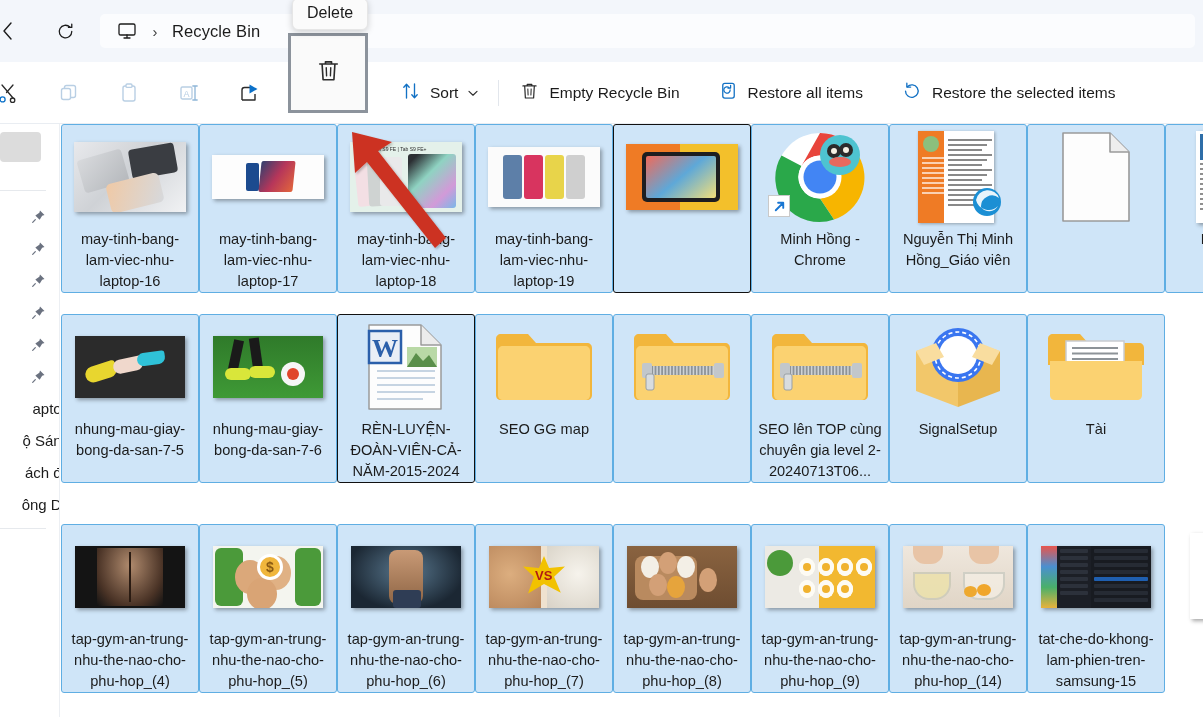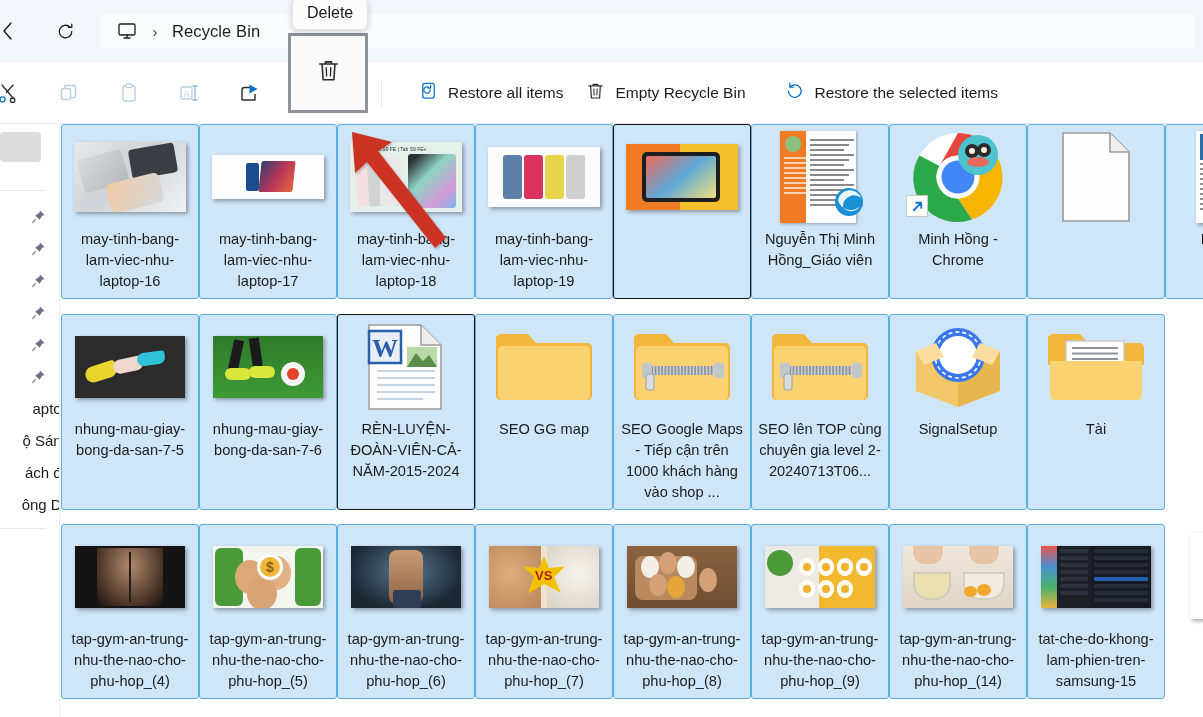--- a/index.html
+++ b/index.html
@@ -115,21 +115,21 @@
   .content{
     position:absolute; left:61px; top:124px;
     width:1142px; height:593px;
     overflow:hidden;
     background:#ffffff;
   }
   .row{ position:absolute; left:0; display:flex; gap:0px; }
   .tile{
     width:138px;
     margin-right:0px;
-    padding:6px 5px 6px 5px;
+    padding:6px 5px 0 5px;
     display:flex; flex-direction:column; align-items:center;
     background:transparent;
   }
   .tile.sel{
     background:#cfe5f8;
     border:1px solid #5faee3;
     border-radius:3px;
   }
   .tile.focus{
     border:1.5px solid #111;
@@ -232,45 +232,59 @@
           <svg width="27" height="27" viewBox="0 0 24 24">
             <path d="M4.2 6.2 L19.8 6.2" stroke="#2b2b2b" stroke-width="1.45" stroke-linecap="round"></path>
             <path d="M9.3 6.2 L9.3 4.3 L14.7 4.3 L14.7 6.2" fill="none" stroke="#2b2b2b" stroke-width="1.45" stroke-linejoin="round"></path>
             <path d="M6.3 6.2 L7.2 20.2 L16.8 20.2 L17.7 6.2" fill="none" stroke="#2b2b2b" stroke-width="1.45" stroke-linejoin="round"></path>
             <path d="M10 9.6 L10.3 16.8 M14 9.6 L13.7 16.8" stroke="#2b2b2b" stroke-width="1.25" stroke-linecap="round"></path>
           </svg>
         </span>
       </div>
     </div>
 
+    <div class="cmd-item" style="margin-left:18px">
+      <span>
+        <svg width="20" height="20" viewBox="0 0 20 20">
+          <path d="M5.5 17 L5.5 3.5 M2.8 6.2 L5.5 3.3 L8.2 6.2" fill="none" stroke="#1271c4" stroke-width="1.35" stroke-linecap="round" stroke-linejoin="round"></path>
+          <path d="M13.5 3 L13.5 16.5 M10.8 13.8 L13.5 16.7 L16.2 13.8" fill="none" stroke="#1271c4" stroke-width="1.35" stroke-linecap="round" stroke-linejoin="round"></path>
+        </svg>
+      </span>
+      <span>Sort</span>
+      <span class="chev">
+        <svg width="10" height="7" viewBox="0 0 10 7">
+            <path d="M1 1.4 L5 5.2 L9 1.4" fill="none" stroke="#2f2f2f" stroke-width="1.2" stroke-linecap="round" stroke-linejoin="round"></path>
+          </svg>
+      </span>
+    </div>
 
 
     <div class="cmd-sep"></div>
-
-    <div class="cmd-item" style="margin-left:16px">
-      <span>
-        <svg width="21" height="21" viewBox="0 0 22 22">
-          <rect x="5" y="3.5" width="12" height="15.5" rx="2.2" fill="none" stroke="#1271c4" stroke-width="1.35"></rect>
-          <path d="M12.7 10.4 a3.3 3.3 0 1 1 -1.2 -2.5" fill="none" stroke="#1271c4" stroke-width="1.3" stroke-linecap="round"></path>
-          <path d="M13.2 5.6 L13.2 8.4 L10.4 8.4" fill="none" stroke="#1271c4" stroke-width="1.3" stroke-linecap="round" stroke-linejoin="round"></path>
-        </svg>
-      </span>
-      <span>Restore all items</span>
-    </div>
 
     <div class="cmd-item">
       <span>
         <svg width="21" height="22" viewBox="0 0 24 24">
           <path d="M4.5 6.2 L19.5 6.2" stroke="#2b2b2b" stroke-width="1.4" stroke-linecap="round"></path>
           <path d="M9.4 6.2 L9.4 4.4 L14.6 4.4 L14.6 6.2" fill="none" stroke="#2b2b2b" stroke-width="1.4" stroke-linejoin="round"></path>
           <path d="M6.5 6.2 L7.3 20 L16.7 20 L17.5 6.2" fill="none" stroke="#2b2b2b" stroke-width="1.4" stroke-linejoin="round"></path>
           <path d="M10.1 9.6 L10.4 16.6 M13.9 9.6 L13.6 16.6" stroke="#2b2b2b" stroke-width="1.2" stroke-linecap="round"></path>
         </svg>
       </span>
       <span>Empty Recycle Bin</span>
+    </div>
+
+    <div class="cmd-item" style="margin-left:16px">
+      <span>
+        <svg width="21" height="21" viewBox="0 0 22 22">
+          <rect x="5" y="3.5" width="12" height="15.5" rx="2.2" fill="none" stroke="#1271c4" stroke-width="1.35"></rect>
+          <path d="M12.7 10.4 a3.3 3.3 0 1 1 -1.2 -2.5" fill="none" stroke="#1271c4" stroke-width="1.3" stroke-linecap="round"></path>
+          <path d="M13.2 5.6 L13.2 8.4 L10.4 8.4" fill="none" stroke="#1271c4" stroke-width="1.3" stroke-linecap="round" stroke-linejoin="round"></path>
+        </svg>
+      </span>
+      <span>Restore all items</span>
     </div>
 
     <div class="cmd-item" style="margin-left:16px">
       <span>
         <svg width="22" height="21" viewBox="0 0 22 22">
           <path d="M4.2 11.6 a6.6 6.6 0 1 0 1.9 -4.6" fill="none" stroke="#1271c4" stroke-width="1.4" stroke-linecap="round"></path>
           <path d="M5.6 3.4 L5.6 7.4 L9.6 7.4" fill="none" stroke="#1271c4" stroke-width="1.4" stroke-linecap="round" stroke-linejoin="round"></path>
         </svg>
       </span>
       <span>Restore the selected items</span>
@@ -390,20 +404,46 @@
           <div class="label">may-tinh-bang-lam-viec-nhu-laptop-19</div>
         </div>
         <div class="tile sel focus">
           <div class="thumbwrap">
             <div class="ph" style="width:112px;height:66px;background:linear-gradient(90deg,#ef7b25 0%,#ef7b25 48%,#f3c02b 48%,#f3c02b 100%);position:relative;overflow:hidden">
               <div style="position:absolute;left:16px;top:8px;width:78px;height:50px;background:#1e1e20;border-radius:5px;padding:4px;box-sizing:border-box">
                 <div style="width:100%;height:100%;background:linear-gradient(140deg,#f06a5a,#5ea8d8,#f3e07a);border-radius:2px"></div>
               </div>
             </div>
           </div>
+        </div>
+        <div class="tile sel">
+          <div class="thumbwrap">
+            <div style="position:relative;width:108px;height:92px">
+              <svg width="92" height="92" viewBox="0 0 92 92" style="position:absolute;left:8px;top:0">
+                <circle cx="46" cy="46" r="44" fill="#fff"></circle>
+                <path d="M46 2 A44 44 0 0 1 84.5 24.5 L46 24.5 A21.5 21.5 0 0 0 27.5 35 Z" fill="#e8453c"></path>
+                <path d="M84.5 24.5 A44 44 0 0 1 60 88.5 L46 67.5 A21.5 21.5 0 0 0 64.5 46 A21.5 21.5 0 0 0 61 34.5 Z" fill="#f7b500"></path>
+                <path d="M60 88.5 A44 44 0 0 1 7.5 24.5 L27.5 35 A21.5 21.5 0 0 0 46 67.5 Z" fill="#2aa84a"></path>
+                <circle cx="46" cy="46" r="21.5" fill="#fff"></circle>
+                <circle cx="46" cy="46" r="16.5" fill="#4285f4"></circle>
+                <circle cx="66" cy="24" r="20" fill="#4ec3d0"></circle>
+                <ellipse cx="60" cy="20" rx="7" ry="7" fill="#2b2b2b"></ellipse>
+                <ellipse cx="60" cy="20" rx="3" ry="3" fill="#f5f0e3"></ellipse>
+                <ellipse cx="72" cy="19" rx="7" ry="7" fill="#2b2b2b"></ellipse>
+                <ellipse cx="72" cy="19" rx="3" ry="3" fill="#f5f0e3"></ellipse>
+                <ellipse cx="66" cy="31" rx="11" ry="5" fill="#e8695e"></ellipse>
+              </svg>
+              <div style="position:absolute;left:2px;bottom:6px;width:22px;height:22px;background:#fff;border:1px solid #c9c9c9;display:flex;align-items:center;justify-content:center">
+                <svg width="15" height="15" viewBox="0 0 16 16">
+                  <path d="M4 12 L12 4 M6.5 4 L12 4 L12 9.5" stroke="#1976d2" stroke-width="2" fill="none" stroke-linecap="round" stroke-linejoin="round"></path>
+                </svg>
+              </div>
+            </div>
+          </div>
+          <div class="label">Minh Hồng - Chrome</div>
         </div>
         <div class="tile sel">
           <div class="thumbwrap">
             <div style="position:relative;width:80px;height:92px">
               <div class="ph" style="width:76px;height:92px;background:#fff;position:relative;overflow:hidden;box-shadow:1px 1px 3px rgba(0,0,0,.3)">
                 <div style="position:absolute;left:0;top:0;width:26px;height:92px;background:#ef7b25"></div>
                 <div style="position:absolute;left:5px;top:5px;width:16px;height:16px;border-radius:50%;background:#8bbf7d"></div>
                 <div style="position:absolute;left:4px;top:26px;width:32px;height:1.6px;background:#ffffff;opacity:.65"></div>
                 <div style="position:absolute;left:4px;top:31px;width:27px;height:1.6px;background:#ffffff;opacity:.65"></div>
                 <div style="position:absolute;left:4px;top:36px;width:22px;height:1.6px;background:#ffffff;opacity:.65"></div>
@@ -427,46 +467,20 @@
                 <div style="position:absolute;left:30px;top:68px;width:44px;height:1.6px;background:#4a4a4a;opacity:.65"></div>
                 <div style="position:absolute;left:30px;top:73px;width:39px;height:1.6px;background:#4a4a4a;opacity:.65"></div>
               </div>
               <div style="position:absolute;right:-4px;bottom:2px"><svg width="30" height="30" viewBox="0 0 30 30">
                   <circle cx="15" cy="15" r="14" fill="#1b8fd4"></circle>
                   <path d="M4 13 A12 12 0 0 1 27 11 A11 11 0 0 0 9 20 A10 10 0 0 0 26 19 A13 13 0 0 1 4 13 Z" fill="#fff" opacity=".9"></path>
                 </svg></div>
             </div>
           </div>
           <div class="label">Nguyễn Thị Minh Hồng_Giáo viên</div>
-        </div>
-        <div class="tile sel">
-          <div class="thumbwrap">
-            <div style="position:relative;width:108px;height:92px">
-              <svg width="92" height="92" viewBox="0 0 92 92" style="position:absolute;left:8px;top:0">
-                <circle cx="46" cy="46" r="44" fill="#fff"></circle>
-                <path d="M46 2 A44 44 0 0 1 84.5 24.5 L46 24.5 A21.5 21.5 0 0 0 27.5 35 Z" fill="#e8453c"></path>
-                <path d="M84.5 24.5 A44 44 0 0 1 60 88.5 L46 67.5 A21.5 21.5 0 0 0 64.5 46 A21.5 21.5 0 0 0 61 34.5 Z" fill="#f7b500"></path>
-                <path d="M60 88.5 A44 44 0 0 1 7.5 24.5 L27.5 35 A21.5 21.5 0 0 0 46 67.5 Z" fill="#2aa84a"></path>
-                <circle cx="46" cy="46" r="21.5" fill="#fff"></circle>
-                <circle cx="46" cy="46" r="16.5" fill="#4285f4"></circle>
-                <circle cx="66" cy="24" r="20" fill="#4ec3d0"></circle>
-                <ellipse cx="60" cy="20" rx="7" ry="7" fill="#2b2b2b"></ellipse>
-                <ellipse cx="60" cy="20" rx="3" ry="3" fill="#f5f0e3"></ellipse>
-                <ellipse cx="72" cy="19" rx="7" ry="7" fill="#2b2b2b"></ellipse>
-                <ellipse cx="72" cy="19" rx="3" ry="3" fill="#f5f0e3"></ellipse>
-                <ellipse cx="66" cy="31" rx="11" ry="5" fill="#e8695e"></ellipse>
-              </svg>
-              <div style="position:absolute;left:2px;bottom:6px;width:22px;height:22px;background:#fff;border:1px solid #c9c9c9;display:flex;align-items:center;justify-content:center">
-                <svg width="15" height="15" viewBox="0 0 16 16">
-                  <path d="M4 12 L12 4 M6.5 4 L12 4 L12 9.5" stroke="#1976d2" stroke-width="2" fill="none" stroke-linecap="round" stroke-linejoin="round"></path>
-                </svg>
-              </div>
-            </div>
-          </div>
-          <div class="label">Minh Hồng - Chrome</div>
         </div>
         <div class="tile sel">
           <div class="thumbwrap">
             <svg width="72" height="92" viewBox="0 0 72 92">
               <path d="M3 2 L50 2 L69 21 L69 90 L3 90 Z" fill="#fdfdfd" stroke="#9a9a9a" stroke-width="1.6" stroke-linejoin="round"></path>
               <path d="M50 2 L50 21 L69 21" fill="#eeeeee" stroke="#9a9a9a" stroke-width="1.6" stroke-linejoin="round"></path>
             </svg>
           </div>
         </div>
         <div class="tile sel">
@@ -565,21 +579,20 @@
                 <rect x="77.4" y="41" width="1.8" height="9"></rect>
                 <rect x="80.69999999999999" y="41" width="1.8" height="9"></rect>
                 <rect x="84" y="41" width="1.8" height="9"></rect>
                 <rect x="87.3" y="41" width="1.8" height="9"></rect>
               </g>
               <rect x="12" y="38" width="10" height="15" rx="2" fill="#c2c7cb"></rect>
               <rect x="84" y="38" width="10" height="15" rx="2" fill="#c2c7cb"></rect>
               <rect x="16" y="49" width="8" height="16" rx="2" fill="#d8dcdf" stroke="#9aa0a5" stroke-width="1"></rect>
             </svg>
           </div>
-          <div class="label">SEO Google Maps - Tiếp cận trên 1000 khách hàng vào shop ...</div>
         </div>
         <div class="tile sel">
           <div class="thumbwrap">
             <svg width="104" height="84" viewBox="0 0 104 84">
               <path d="M4 14 C4 11 6 9 9 9 L36 9 L44 18 L95 18 C98 18 100 20 100 23 L100 70 C100 73 98 75 95 75 L9 75 C6 75 4 73 4 70 Z" fill="#f2b63c"></path>
               <path d="M6 26 C6 23 8 21 11 21 L93 21 C96 21 98 23 98 26 L98 70 C98 73 96 75 93 75 L11 75 C8 75 6 73 6 70 Z" fill="#fbd271"></path>
               <rect x="16" y="41" width="74" height="9" fill="#cfd3d6"></rect>
               <g fill="#8d9398">
                 <rect x="18" y="41" width="1.8" height="9"></rect>
                 <rect x="21.3" y="41" width="1.8" height="9"></rect>

